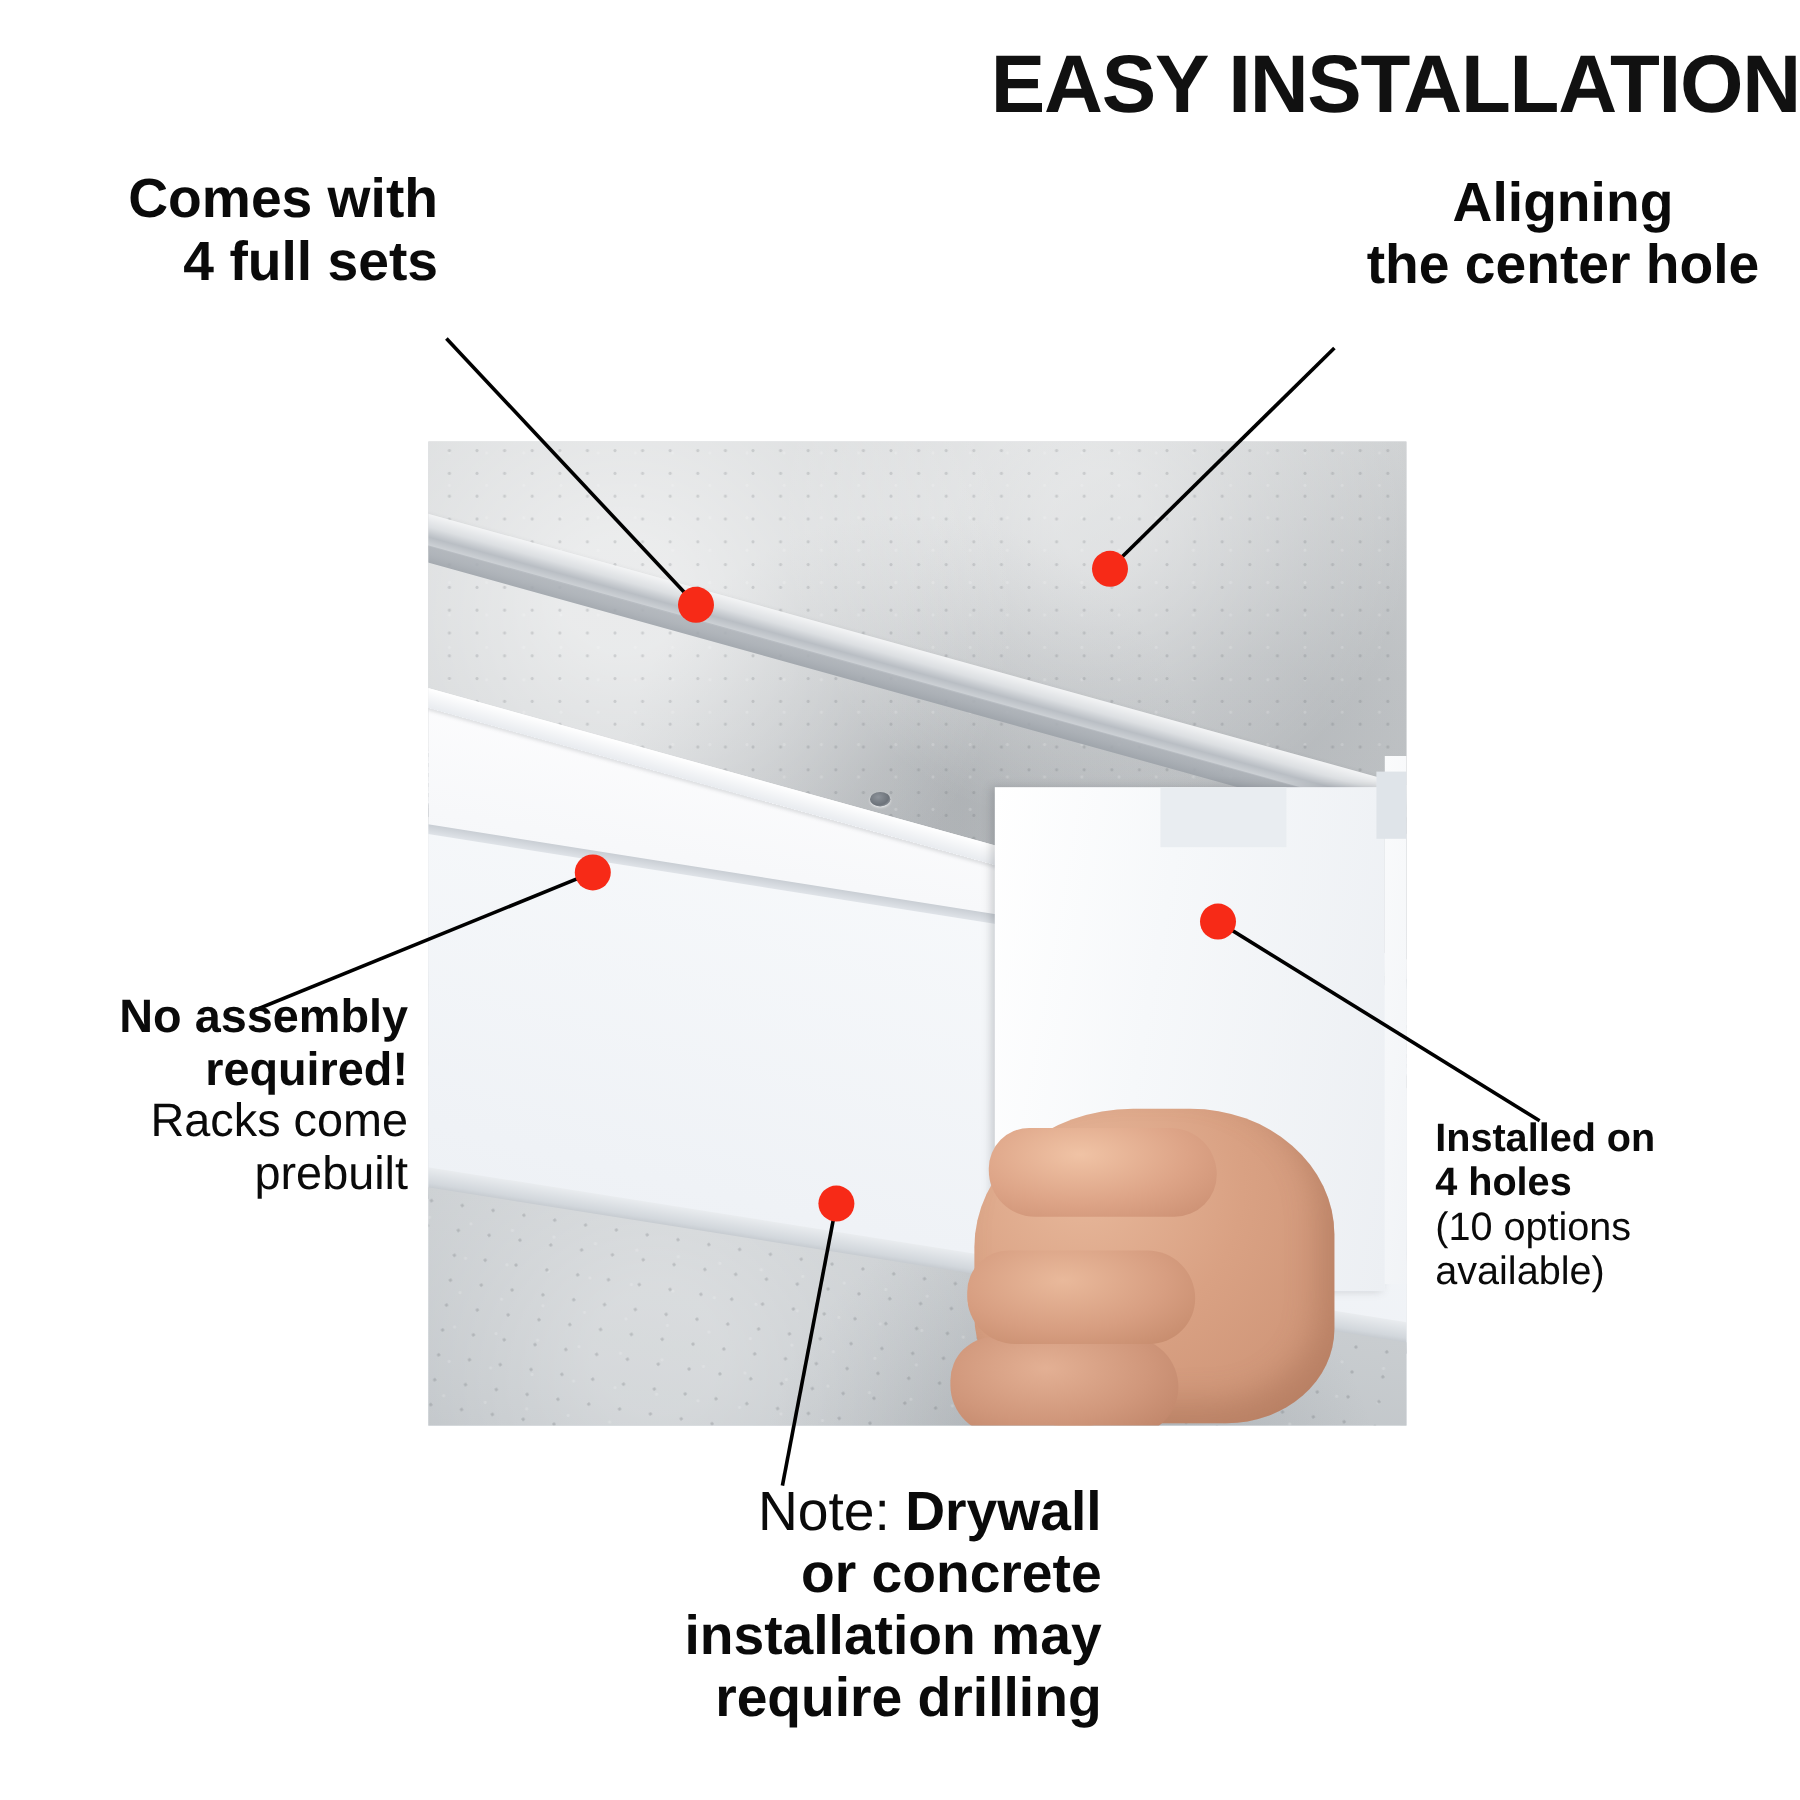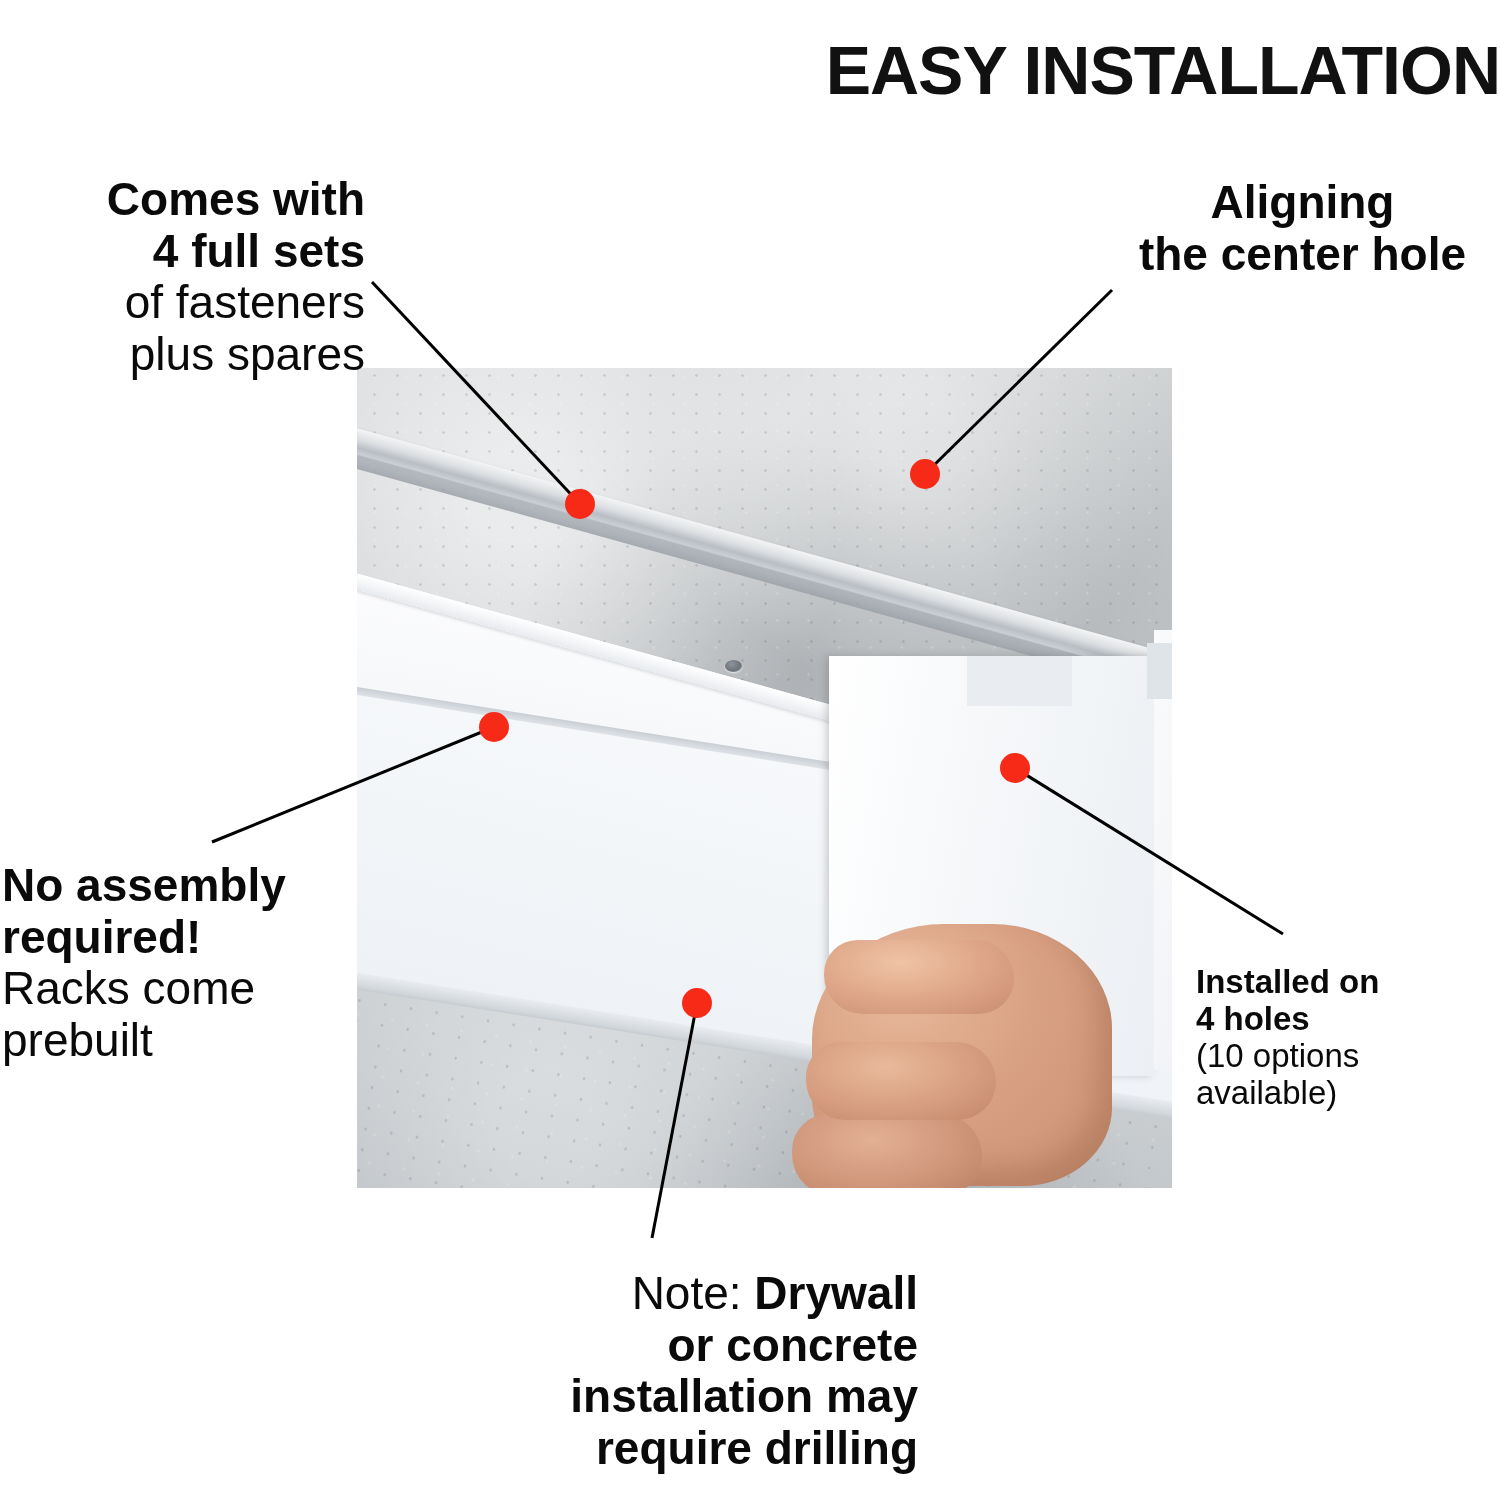--- a/index.html
+++ b/index.html
@@ -19,27 +19,27 @@
     left:0; top:36px; width:1500px;
     text-align:right;
     font-size:68px;
     font-weight:bold;
     letter-spacing:-1px;
     line-height:1.0;
     color:#111111;
   }
 
   
-  .callout{position:absolute;line-height:1.12;margin-top:34px;}
+  .callout{position:absolute;line-height:1.12;}
   .callout .b{font-weight:bold;}
   .callout .r{font-weight:normal;}
 
   .c-fasteners{ left:20px;  top:140px;  width:345px; text-align:right; font-size:46px;}
   .c-stud{      left:1105px;top:143px;  width:395px; text-align:center;  font-size:46px;}
-  .c-assembly{  left:2px;   top:826px;  width:338px; text-align:left; font-size:46px;}
+  .c-assembly{  left:2px;   top:826px;  width:338px; text-align:right; font-size:39px;}
   .c-holes{     left:1196px;top:930px;  width:304px; text-align:left;  font-size:33px;}
   .c-note{      left:488px; top:1234px; width:430px; text-align:right;  font-size:46px;}
 
   
   .photo{
     position:absolute;
     left:357px; top:368px;
     width:815px; height:820px;
     overflow:hidden;
     background:#cfd3d8;
@@ -272,21 +272,20 @@
       <line x1="652" y1="1238" x2="697" y2="1003" stroke="#000000" stroke-width="3"></line>
       <circle cx="580" cy="504" r="15" fill="#f72a17"></circle>
       <circle cx="925" cy="474" r="15" fill="#f72a17"></circle>
       <circle cx="494" cy="727" r="15" fill="#f72a17"></circle>
       <circle cx="1015" cy="768" r="15" fill="#f72a17"></circle>
       <circle cx="697" cy="1003" r="15" fill="#f72a17"></circle>
     </svg>
 
   <div class="callout c-fasteners">
     <div class="b">Comes with<br>4 full sets</div>
-    <div class="r">of fasteners<br>plus spares</div>
   </div>
 
   <div class="callout c-stud">
     <div class="b">Aligning<br>the center hole</div>
   </div>
 
   <div class="callout c-assembly">
     <div class="b">No assembly<br>required!</div>
     <div class="r">Racks come<br>prebuilt</div>
   </div>

